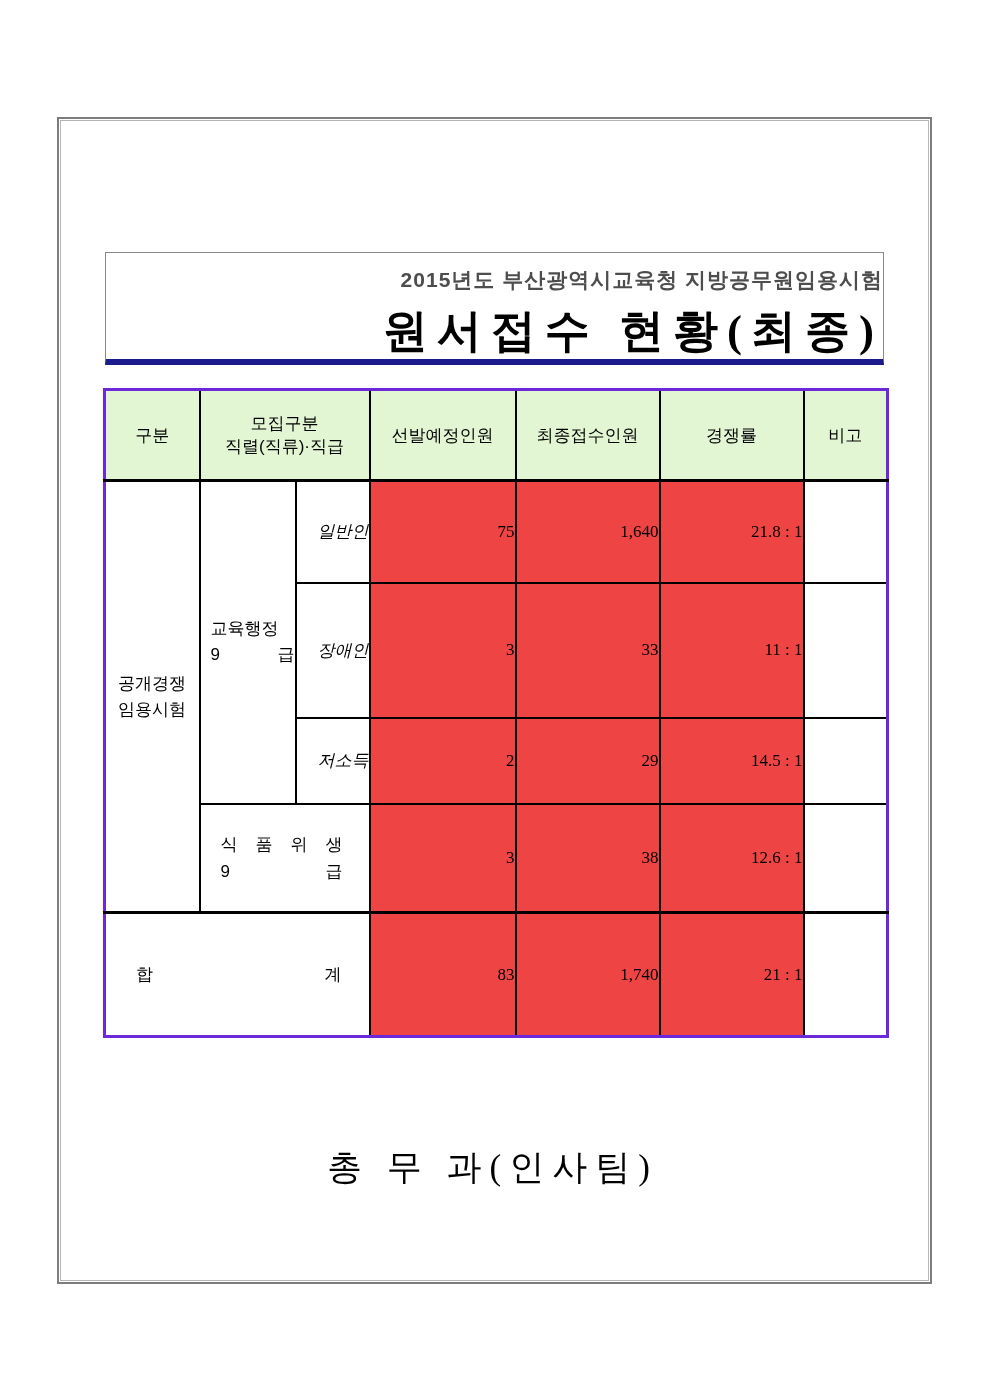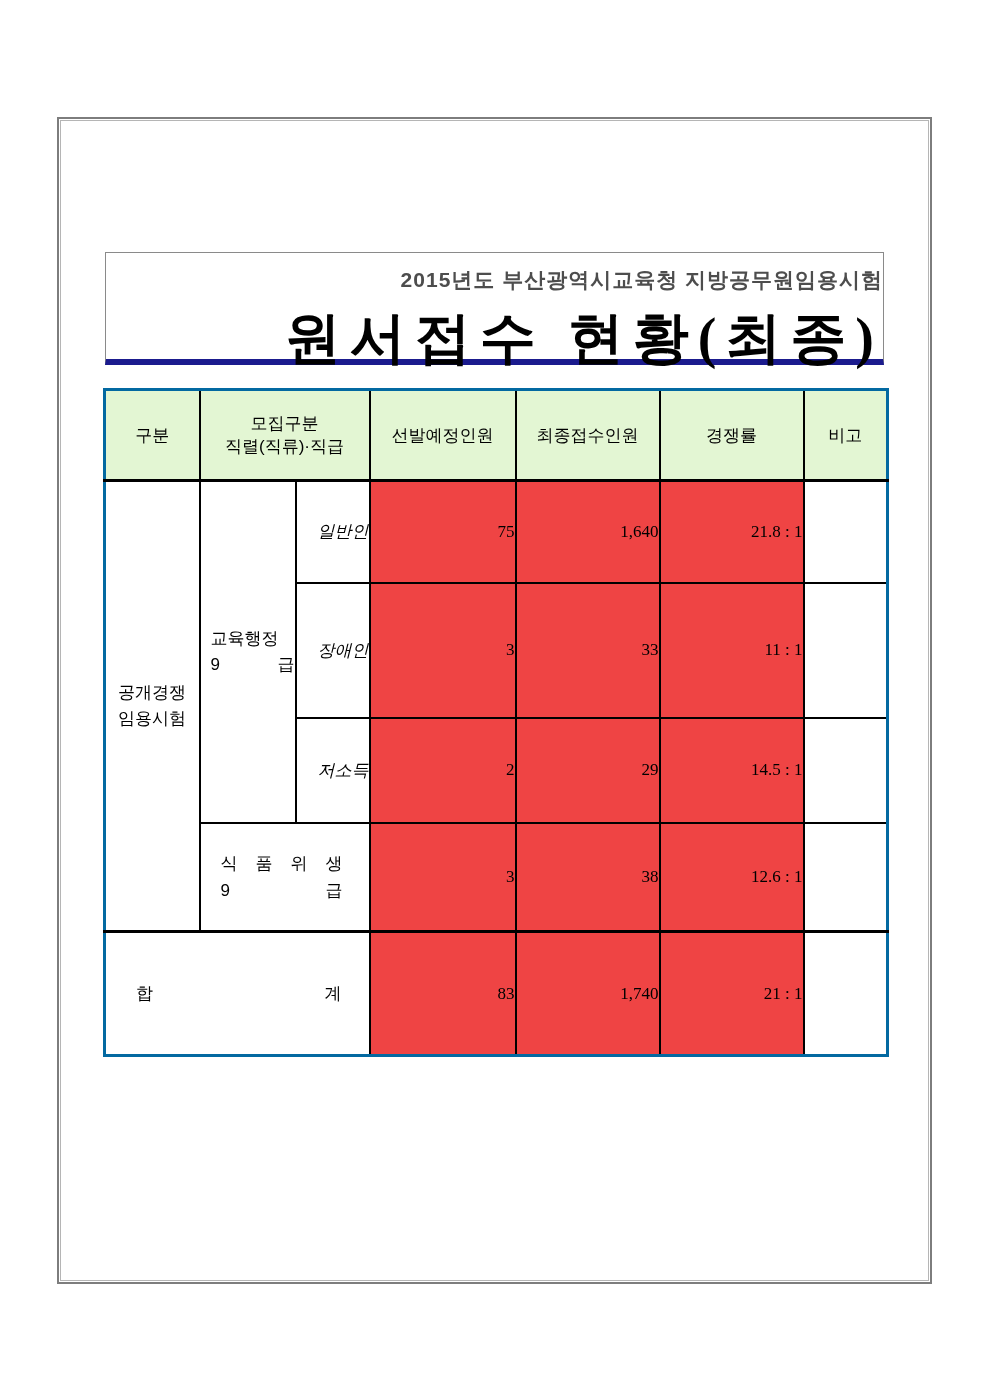--- a/index.html
+++ b/index.html
@@ -32,41 +32,41 @@
   .subtitle {
     margin-top: 13px;
     font-size: 21px;
     font-weight: bold;
     letter-spacing: 1px;
     color: #4d4d4d;
     font-family: "Liberation Sans", sans-serif;
   }
   .main-title {
     margin-top: 7px;
-    font-size: 56px;
+    font-size: 45px;
     font-weight: bold;
     letter-spacing: 9px;
     color: #000000;
     font-family: "Liberation Serif", serif;
   }
   table.apply {
     position: absolute;
     left: 103px; top: 388px;
     width: 783px;
     border-collapse: collapse;
     table-layout: fixed;
   }
   table.apply th, table.apply td {
     border: 2px solid #000000;
     padding: 0;
     vertical-align: middle;
     font-size: 17px;
     font-weight: normal;
   }
-  table.apply { border: 3px solid #0369a1; }
+  table.apply { border: 3px solid #6d28d9; }
   tr.header-row th { background: #e3f6d3; height: 88px; border-bottom: 3px solid #000; }
   .hdr-two-line { line-height: 23px; }
   td.lav { background: #ef4444; }
   td.num {
     font-family: "Liberation Serif", serif;
     font-size: 20px;
     text-align: right;
     padding-right: 26px;
   }
   td.ratio { padding-right: 17px; }
@@ -148,21 +148,21 @@
       </tr>
 
       <tr style="height:135px">
         <td class="label-cell">장애인</td>
         <td class="lav num bold">3</td>
         <td class="lav num">33</td>
         <td class="lav num ratio">11 : 1</td>
         <td></td>
       </tr>
 
-      <tr style="height:105px">
+      <tr style="height:86px">
         <td class="label-cell">저소득</td>
         <td class="lav num bold">2</td>
         <td class="lav num">29</td>
         <td class="lav num ratio">14.5 : 1</td>
         <td></td>
       </tr>
 
       <tr style="height:109px">
         <td colspan="2">
           <div class="food-inner">
@@ -192,13 +192,14 @@
           </div>
         </td>
         <td class="lav num bold">83</td>
         <td class="lav num bold">1,740</td>
         <td class="lav num ratio bold">21 : 1</td>
         <td></td>
       </tr>
     </tbody>
   </table>
 
+  <div class="footer-line">총  무  과(인사팀)</div>
 </div>
 
 </body></html>

